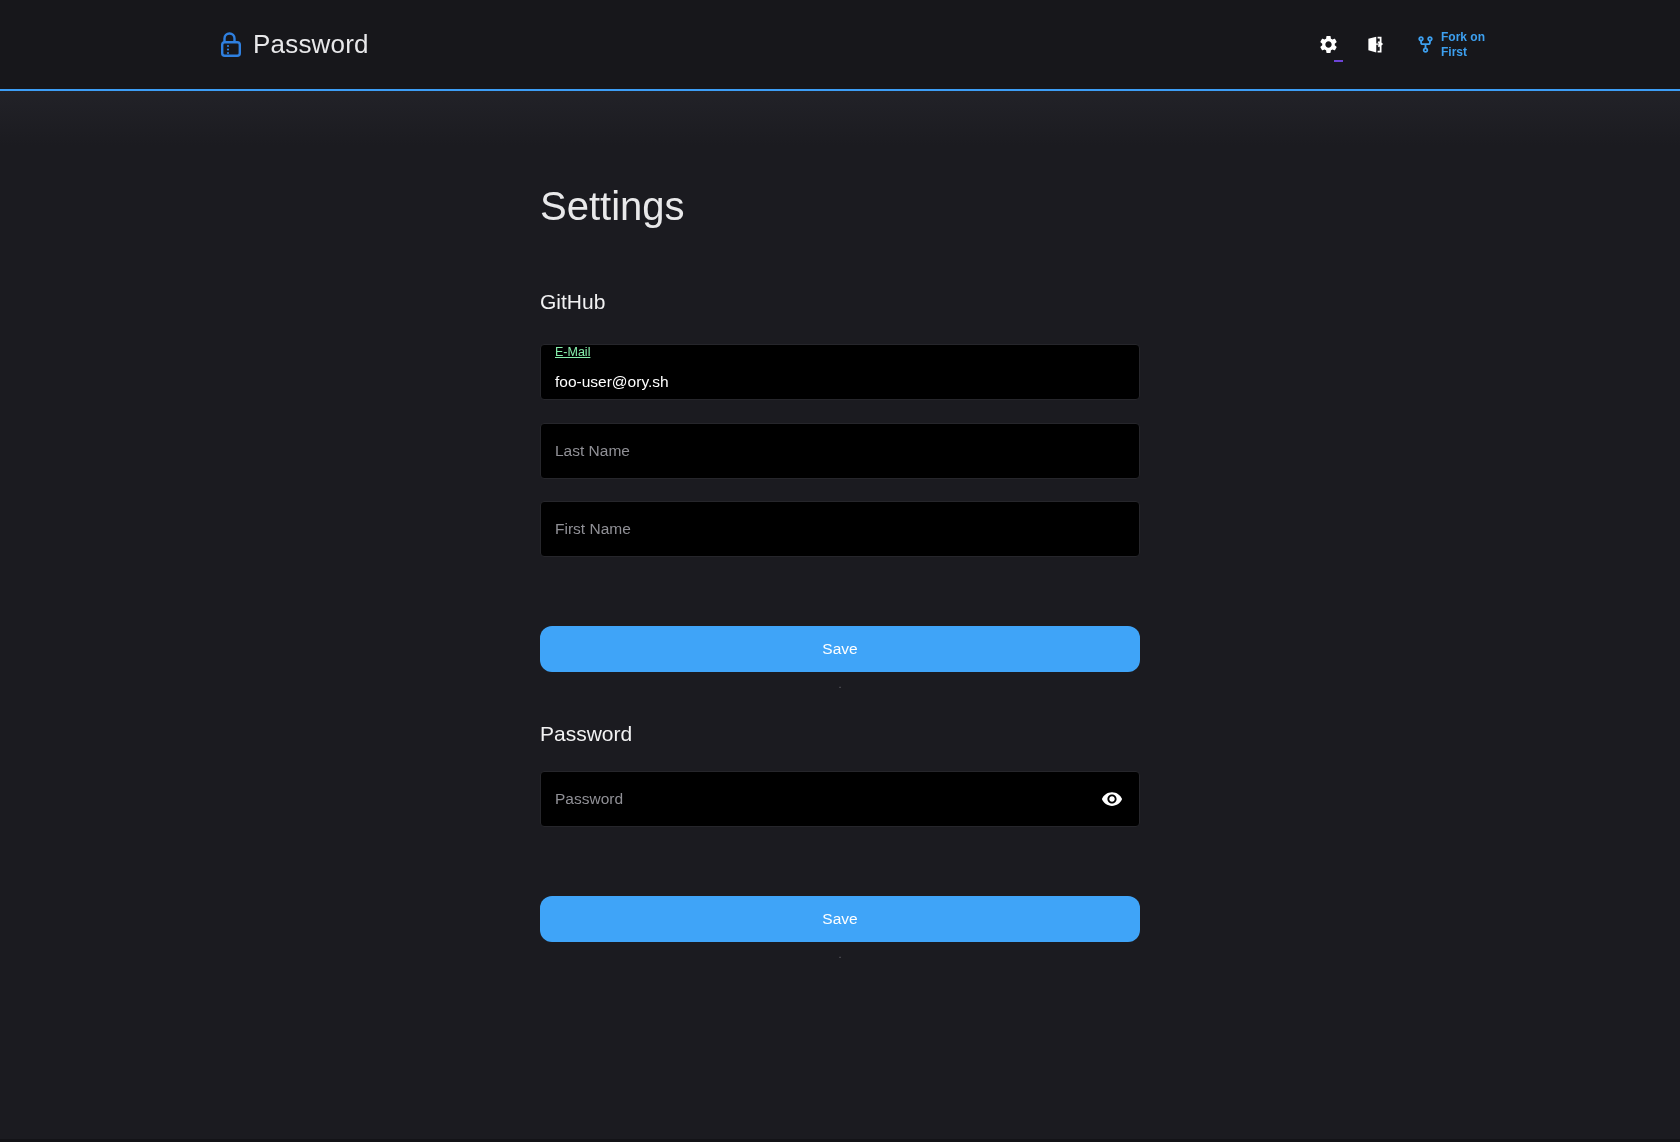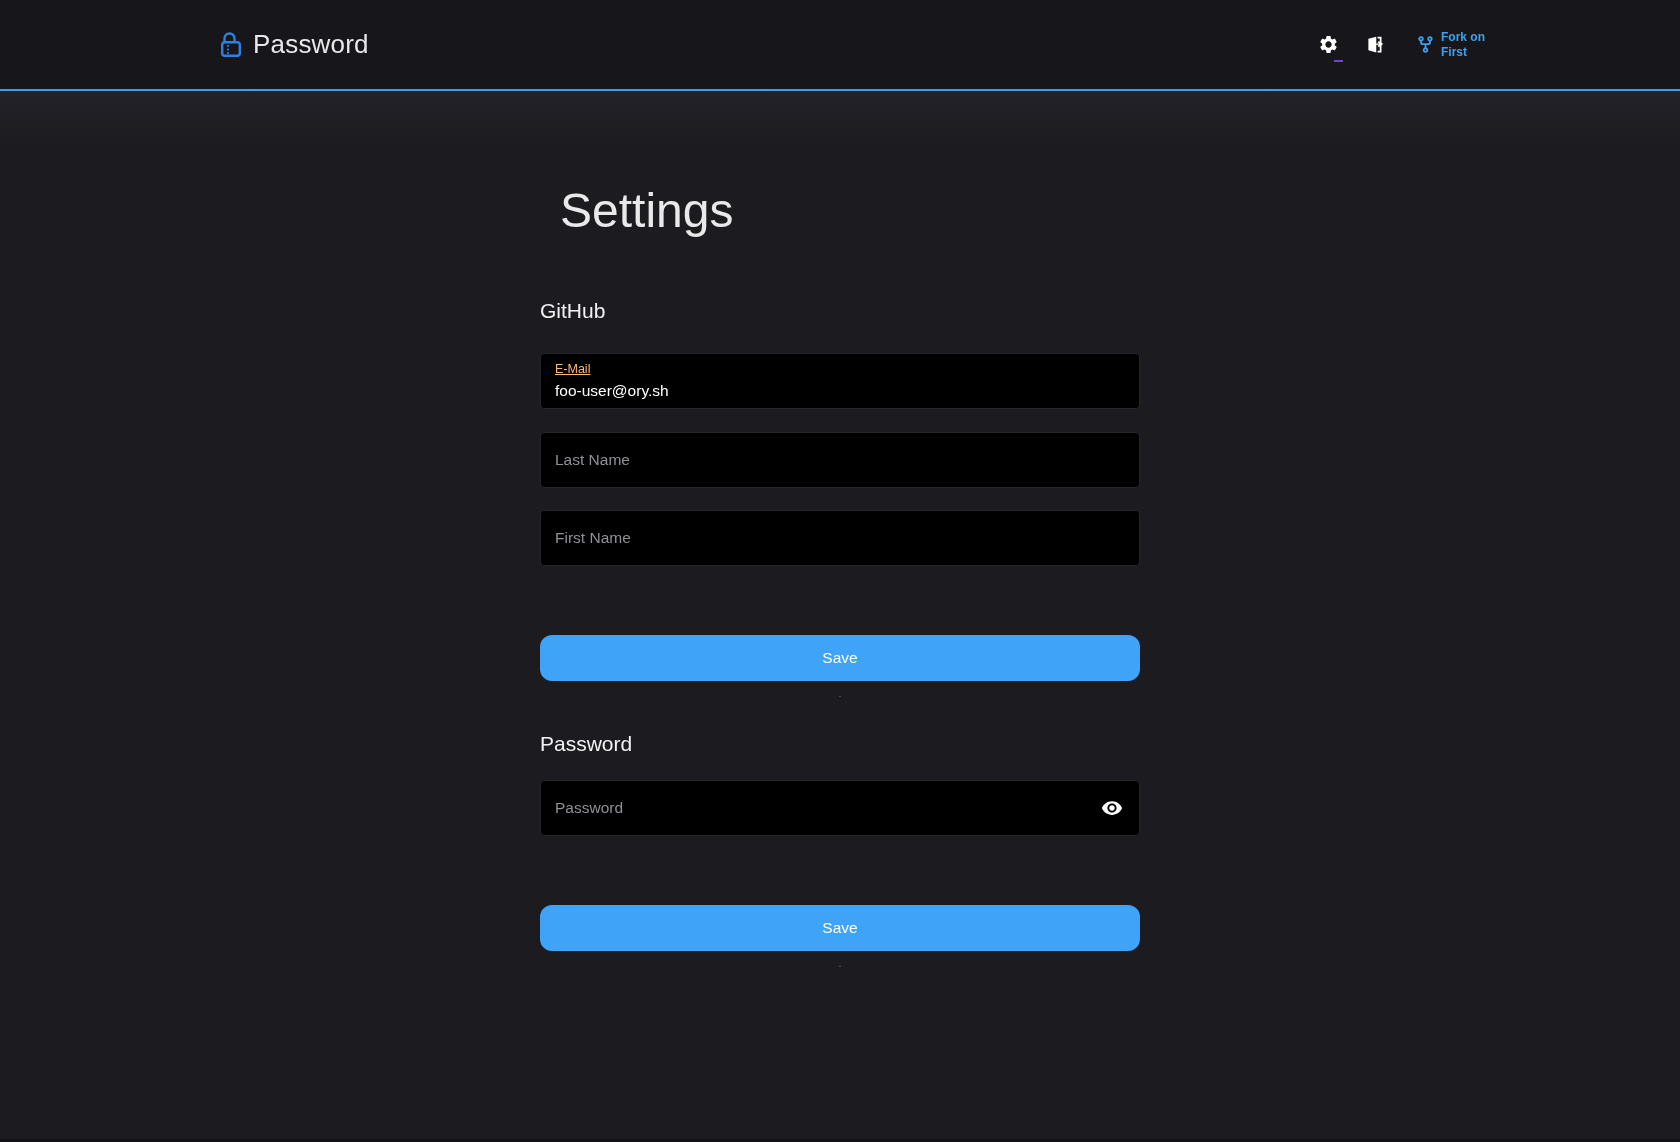--- a/index.html
+++ b/index.html
@@ -74,25 +74,24 @@
   .main {
     background: linear-gradient(#222228 0px, #1b1b20 55px);
     height: 1049px;
   }
   .content {
     width: 600px;
     margin: 0 auto;
   }
   .page-title {
     padding-top: 92px;
-    font-size: 48px;
+    font-size: 40px;
     font-weight: 400;
     color: #e9e9ea;
     line-height: 1.15;
-    margin-left: 20px;
   }
   .section-heading {
     font-size: 21px;
     font-weight: 400;
     color: #f2f2f3;
     line-height: 1.2;
   }
   .heading-profile  { margin-top: 60px; }
   .heading-password { margin-top: 30px; }
   .heading-social   { margin-top: 30px; }
@@ -106,23 +105,23 @@
     border: 1px solid #26262b;
     border-radius: 4px;
   }
   .field-email     { margin-top: 30px; }
   .field-first     { margin-top: 22px; }
   .field-last      { margin-top: 23px; }
   .field-password  { margin-top: 24px; }
 
   .field-label {
     position: absolute;
-    top: 8px; left: 14px;
+    top: 0; left: 14px;
     font-size: 12.5px;
-    color: #fdba74;
+    color: #86efac;
     pointer-events: none;
     text-decoration: underline;
   }
   .field input {
     position: absolute;
     inset: 0;
     width: 100%; height: 100%;
     background: transparent;
     border: none;
     outline: none;

